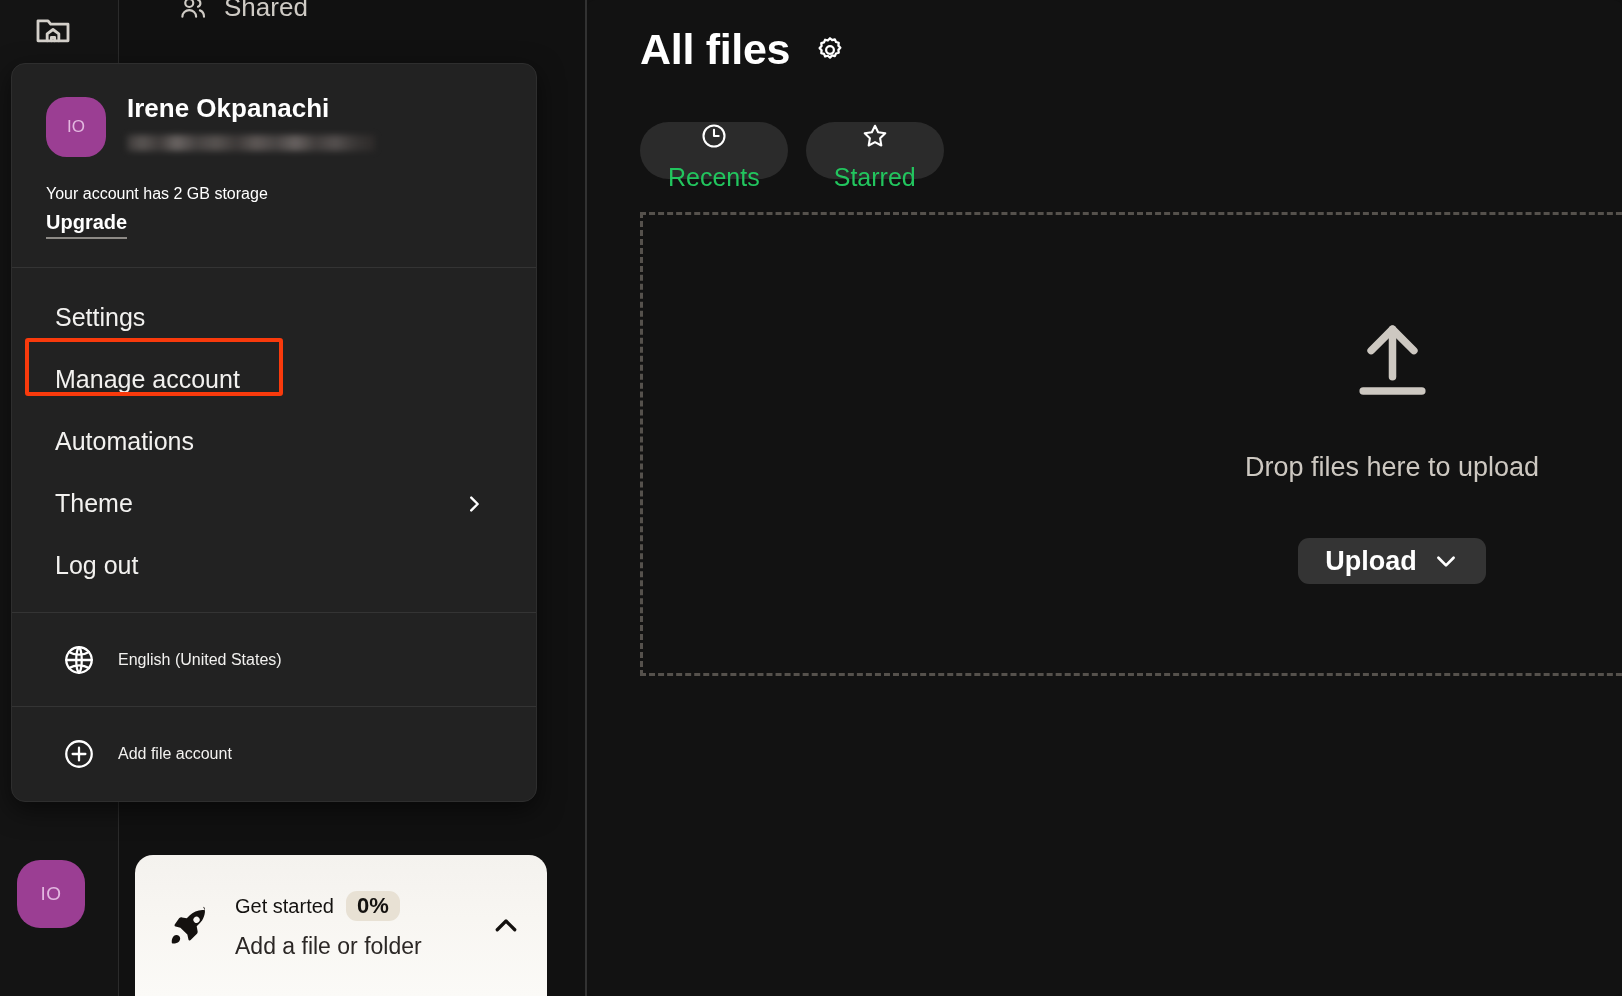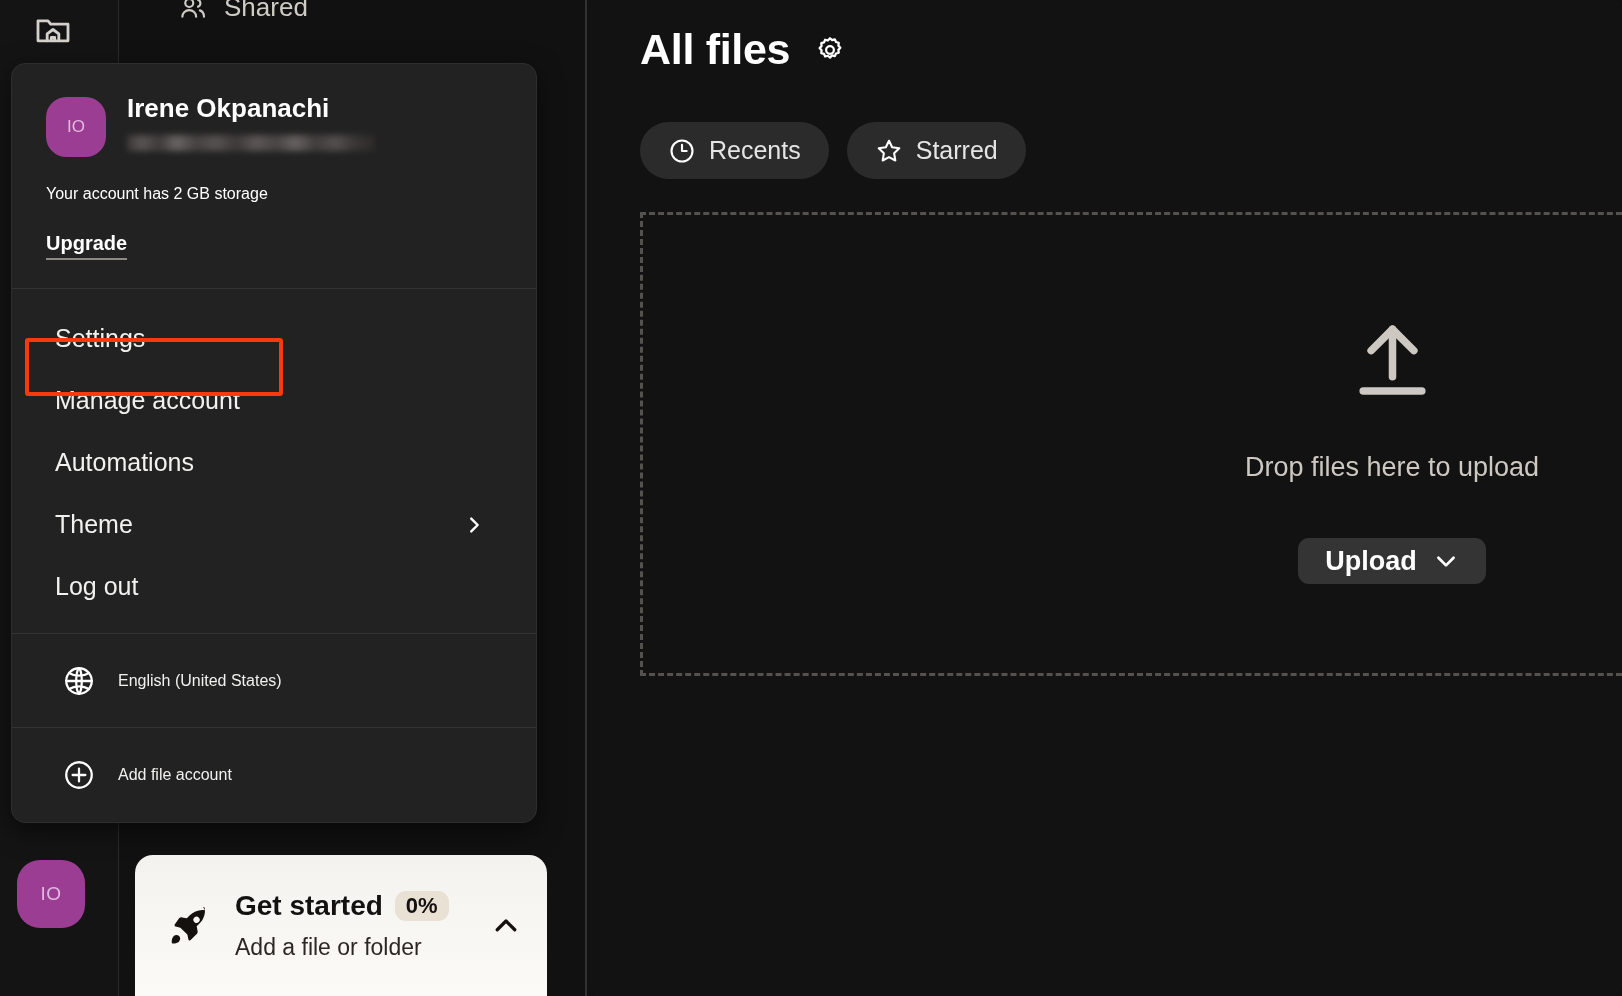--- a/index.html
+++ b/index.html
@@ -120,21 +120,21 @@
     opacity: .95;
     border-radius: 2px;
   }
   .am-storage {
     margin-top: 28px;
     font-size: 16px;
     color: #ffffff;
   }
   .am-upgrade {
     display: inline-block;
-    margin-top: 29px;
+    margin-top: 8px;
     font-size: 20px;
     font-weight: bold;
     color: #ffffff;
     border-bottom: 2px solid #8d8a86;
     padding-bottom: 3px;
     cursor: pointer;
   }
 
   .am-list { padding: 18px 17px 16px 0; border-bottom: 1px solid #343434; }
   .am-item {
@@ -183,21 +183,21 @@
     border-radius: 18px 18px 0 0;
     display: flex;
     align-items: center;
     padding: 0 26px 0 32px;
     gap: 24px;
     color: #14110f;
   }
   .gs-rocket { width: 44px; height: 44px; flex: 0 0 44px; color: #14110f; }
   .gs-text { flex: 1; }
   .gs-title-row { display: flex; align-items: center; gap: 12px; }
-  .gs-title { font-size: 28px; font-weight: bold; color: #141210; }
+  .gs-title { font-size: 20px; font-weight: normal; color: #141210; }
   .gs-pct {
     font-size: 22px; font-weight: bold; color: #141210;
     background: #e8e1d4;
     border-radius: 11px;
     padding: 2px 11px;
   }
   .gs-sub { margin-top: 12px; font-size: 23px; color: #2b2725; }
   .gs-collapse { width: 30px; height: 30px; color: #14110f; flex: 0 0 30px; }
 
   
@@ -221,23 +221,24 @@
     left: 53px; top: 122px;
     display: flex; gap: 18px;
   }
   .pill {
     display: flex; align-items: center; gap: 13px;
     height: 57px;
     padding: 0 28px;
     border-radius: 29px;
     background: #2b2b2b;
     font-size: 25px;
-    color: #e5e5e5;
+    color: #22c55e;
     cursor: pointer;
     white-space: nowrap;
+    flex-direction: column;
   }
   .pill .ico { width: 28px; height: 28px; flex: 0 0 28px; color: #ffffff; }
 
   .dropzone {
     position: absolute;
     left: 53px; top: 212px;
     width: 1000px; height: 464px;
     border: 3px dashed #55514c;
     background: transparent;
   }

